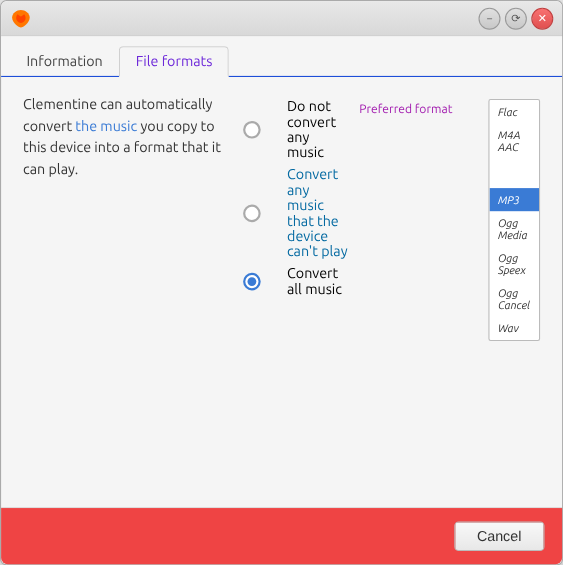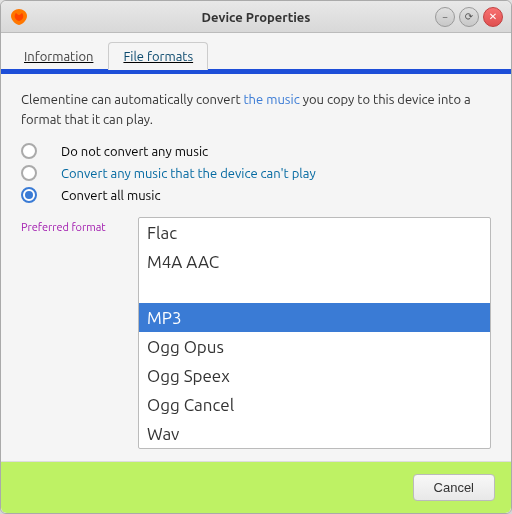--- a/index.html
+++ b/index.html
@@ -73,46 +73,45 @@
     }
     .title-btn.close {
       background: linear-gradient(to bottom, #f87171, #e05050);
       border-color: #c04040;
       color: #fff;
     }
     .tab-bar {
       display: flex;
       padding: 8px 8px 0 8px;
       background: #f5f5f5;
-      border-bottom: 5px solid #1d4ed8;
-      flex-shrink: 0;
-      text-decoration: underline;
+      border-bottom: 1px solid #1d4ed8;
+      flex-shrink: 0;
     }
     .tab {
       padding: 6px 14px;
       border: 1px solid transparent;
       border-radius: 4px 4px 0 0;
       cursor: pointer;
       font-size: 13px;
       color: #444;
       background: transparent;
       position: relative;
       bottom: -1px;
     }
     .tab.active {
       background: #f5f5f5;
       border-color: #ccc;
       border-bottom-color: #f5f5f5;
-      color: #0c4a6e;
+      color: #6d28d9;
     }
     .content {
       flex: 1;
       padding: 16px 20px;
       display: flex;
-      flex-direction: column;
+      flex-direction: row;
       gap: 10px;
       overflow: hidden;
     }
     .description {
       font-size: 13px;
       color: #333;
       line-height: 1.5;
     }
     .description span.highlight {
       color: #3a7bd5;
@@ -173,36 +172,37 @@
     }
     .format-list {
       flex: 1;
       border: 1px solid #bbb;
       background: #fff;
       border-radius: 2px;
       overflow-y: auto;
     }
     .format-item {
       padding: 5px 8px;
-      font-size: 17px;
-      color: #333;
-      cursor: pointer;
+      font-size: 10px;
+      color: #333;
+      cursor: pointer;
+      font-style: italic;
     }
     .format-item.selected {
       background: #3a7bd5;
       color: #fff;
       margin-top: 27px;
     }
     .footer {
       display: flex;
       justify-content: flex-end;
       gap: 8px;
       padding: 12px 16px;
       border-top: 1px solid #ddd;
-      background: #bef264;
+      background: #ef4444;
       border-radius: 0 0 6px 6px;
       flex-shrink: 0;
     }
     .btn {
       padding: 5px 20px;
       font-size: 13px;
       border: 1px solid #bbb;
       border-radius: 4px;
       background: linear-gradient(to bottom, #f8f8f8, #e8e8e8);
       cursor: pointer;
@@ -217,21 +217,20 @@
 
 <div class="window">
 
   <div class="titlebar">
     <div class="titlebar-left">
       <svg class="app-icon" viewBox="0 0 20 20">
         <path d="M10 2 C6 2 2 5 2 9 C2 14 8 18 10 18 C12 18 18 14 18 9 C18 5 14 2 10 2Z" fill="#ff7700"></path>
         <path d="M7 6 C7 6 5 8 6 11 C7 13 9 14 10 14 C11 14 13 13 14 11 C15 8 13 6 13 6 C13 6 11 8 10 8 C9 8 7 6 7 6Z" fill="#ff4400"></path>
       </svg>
     </div>
-    <span class="titlebar-title">Device Properties</span>
     <div class="titlebar-buttons">
       <div class="title-btn">
         <span>−</span>
       </div>
       <div class="title-btn">
         <span>⟳</span>
       </div>
       <div class="title-btn close">
         <span>✕</span>
       </div>
@@ -266,21 +265,21 @@
         <span class="radio-label">Convert all music</span>
       </div>
     </div>
 
     <div class="format-row">
       <span class="format-label">Preferred format</span>
       <div class="format-list">
         <div class="format-item">Flac</div>
         <div class="format-item">M4A AAC</div>
         <div class="format-item selected">MP3</div>
-        <div class="format-item">Ogg Opus</div>
+        <div class="format-item">Ogg Media</div>
         <div class="format-item">Ogg Speex</div>
         <div class="format-item">Ogg Cancel</div>
         <div class="format-item">Wav</div>
       </div>
     </div>
   </div>
 
   <div class="footer">
     <button class="btn">Cancel</button>
   </div>

